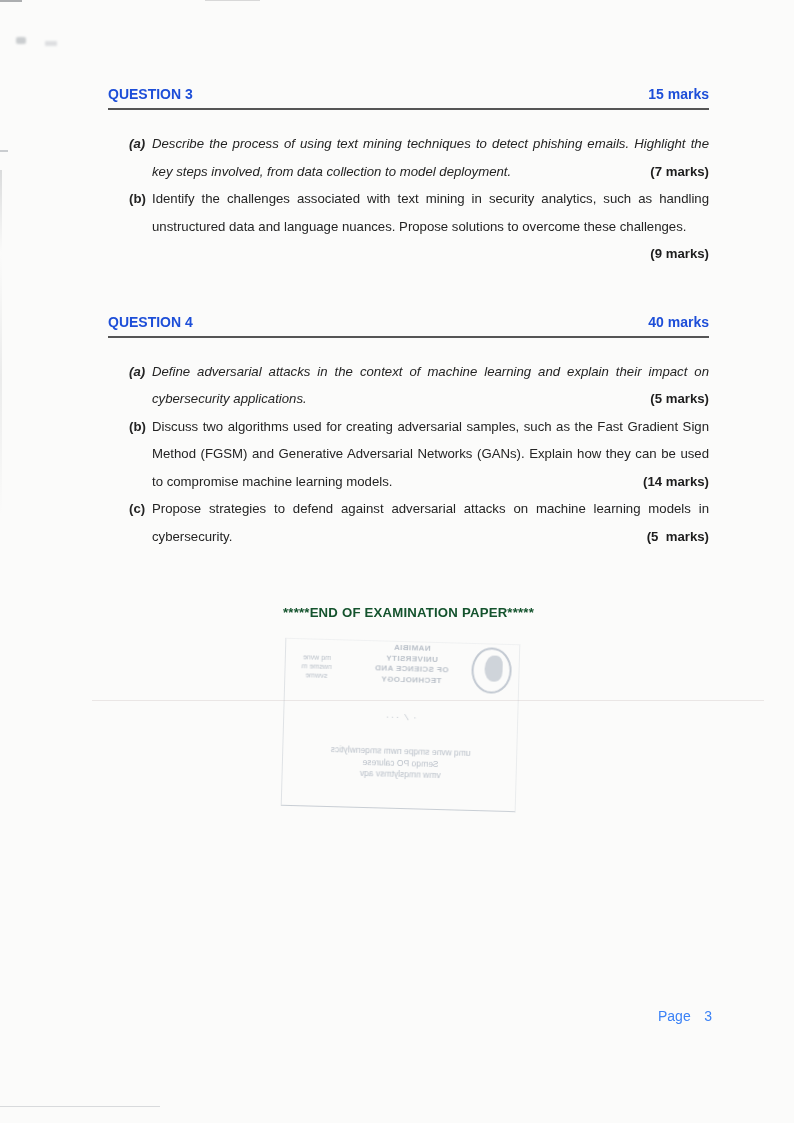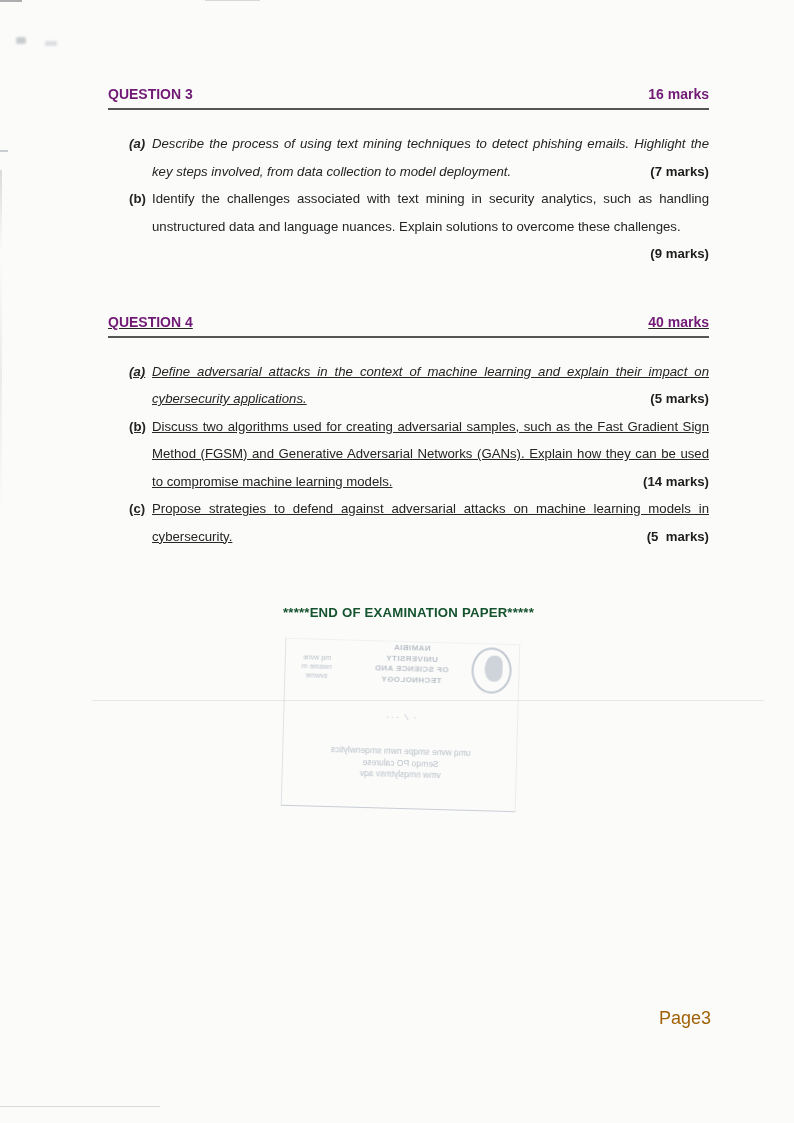--- a/index.html
+++ b/index.html
@@ -5,24 +5,24 @@
   html,body{margin:0;padding:0;}
   body{
     width:794px;height:1123px;position:relative;overflow:hidden;
     background:#fbfbfa;
     font-family:"Liberation Sans","DejaVu Sans",sans-serif;
     color:#272727;
   }
   .content{position:absolute;left:108px;top:86px;width:601px;}
   .qheader{
     display:flex;justify-content:space-between;align-items:flex-end;
-    font-size:14px;font-weight:700;color:#701a75;
+    font-size:14px;font-weight:700;color:#1d4ed8;
     padding-bottom:6px;border-bottom:2px solid #555;
   }
-  .question + .question{margin-top:46px;text-decoration:underline;}
+  .question + .question{margin-top:46px;}
   .parts{margin:20px 0 0 21px;font-size:13.2px;line-height:27.5px;color:#242424;}
   .part{display:flex;}
   .plabel{flex:none;width:23px;font-weight:700;}
   .ptext{flex:1;text-align:justify;}
   .part.italic .plabel,.part.italic .ptext{font-style:italic;}
   .pmarks{float:right;font-weight:700;font-style:normal;white-space:pre;color:#1d1d1d;margin-left:36px;}
   .endline{
     margin-top:55px;text-align:center;font-weight:700;font-size:13.2px;
     letter-spacing:.2px;color:#14532d;
   }
@@ -46,22 +46,22 @@
     background:rgba(148,160,176,.5);border-radius:40% 60% 55% 45%;}
   .s-head{left:50px;top:1px;width:114px;text-align:center;
     font-size:8px;font-weight:700;line-height:10.5px;letter-spacing:.4px;}
   .s-side{left:176px;top:13px;width:52px;font-size:7px;line-height:9px;text-align:center;}
   .s-mid{left:72px;top:70px;width:90px;font-size:9px;text-align:center;letter-spacing:2px;}
   .s-bottom{left:13px;top:104px;width:205px;text-align:center;
     font-size:8.5px;line-height:11.5px;}
   
   .footer{
     position:absolute;left:658px;top:1008px;width:54px;
-    display:flex;justify-content:center;
-    font-size:18px;color:#a16207;
+    display:flex;justify-content:space-between;
+    font-size:14px;color:#3b82f6;
   }
   
   .artifact{position:absolute;pointer-events:none;}
   .smudge1{left:16px;top:37px;width:10px;height:7px;background:#9aa0a6;opacity:.5;filter:blur(1px);border-radius:2px;}
   .smudge2{left:45px;top:41px;width:12px;height:5px;background:#b9bdc2;opacity:.45;filter:blur(1.2px);}
   .edge-top1{left:0;top:0;width:22px;height:2px;background:#6b6f73;opacity:.55;}
   .edge-top2{left:205px;top:0;width:55px;height:1px;background:#999;opacity:.35;}
   .tick-left{left:0;top:150px;width:8px;height:2px;background:#9aa0a6;opacity:.5;}
   .edge-left{left:0;top:170px;width:2px;height:460px;
     background:linear-gradient(180deg,rgba(120,125,130,.25),rgba(120,125,130,0) 18%,rgba(120,125,130,.12) 45%,rgba(120,125,130,0) 75%);}
@@ -78,31 +78,31 @@
 <div class="artifact tick-left"></div>
 <div class="artifact edge-left"></div>
 <div class="artifact fold-line"></div>
 <div class="artifact bottom-line"></div>
 
 <div class="content">
   <div id="questions-host">
   <section class="question">
     <header class="qheader">
       <span class="qtitle">QUESTION 3</span>
-      <span class="qmarks">16 marks</span>
+      <span class="qmarks">15 marks</span>
     </header>
     <div class="parts">
   <div class="part italic">
     <span class="plabel">(a)</span>
     <div class="ptext"><span class="txt">Describe the process of using text mining techniques to detect phishing emails. Highlight the key steps involved, from data collection to model deployment. </span><span class="pmarks">(7 marks)</span></div>
   </div>
 
   <div class="part">
     <span class="plabel">(b)</span>
-    <div class="ptext"><span class="txt">Identify the challenges associated with text mining in security analytics, such as handling unstructured data and language nuances. Explain solutions to overcome these challenges. </span><span class="pmarks">(9 marks)</span></div>
+    <div class="ptext"><span class="txt">Identify the challenges associated with text mining in security analytics, such as handling unstructured data and language nuances. Propose solutions to overcome these challenges. </span><span class="pmarks">(9 marks)</span></div>
   </div>
 </div>
   </section>
 
   <section class="question">
     <header class="qheader">
       <span class="qtitle">QUESTION 4</span>
       <span class="qmarks">40 marks</span>
     </header>
     <div class="parts">

